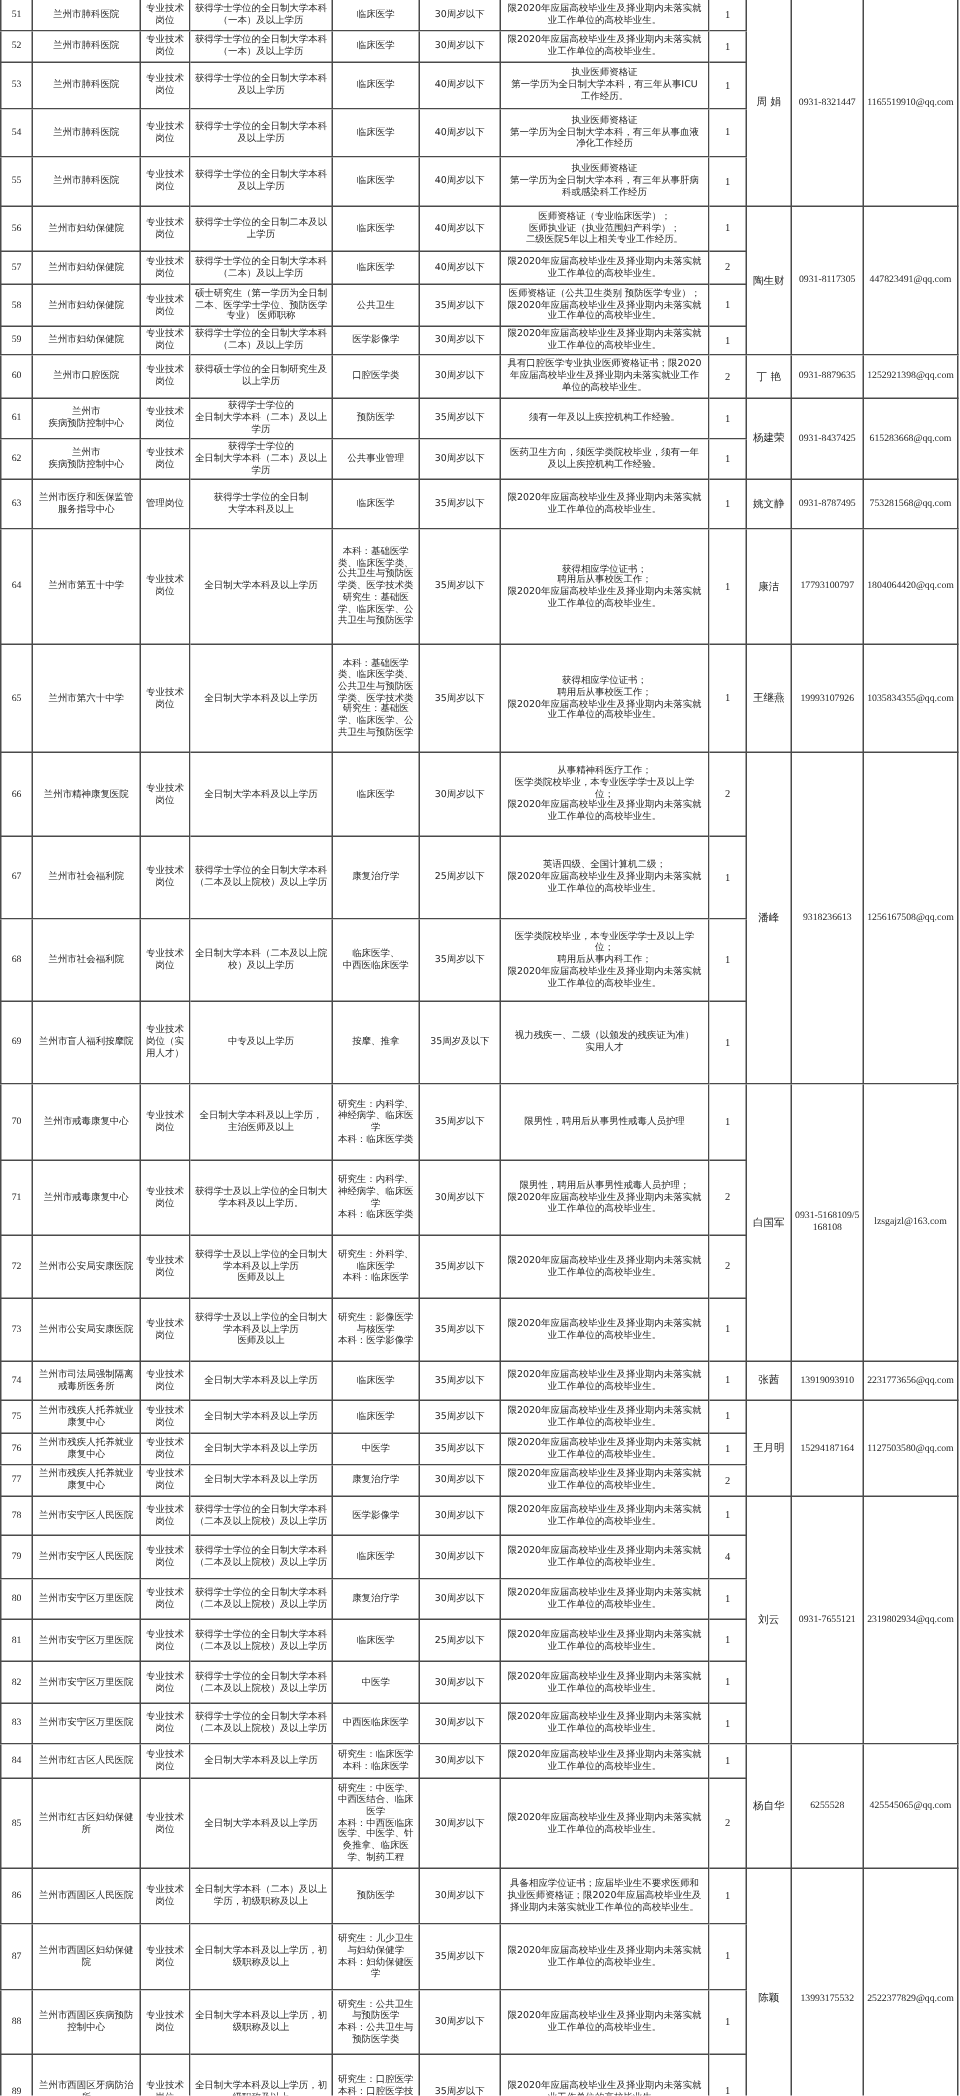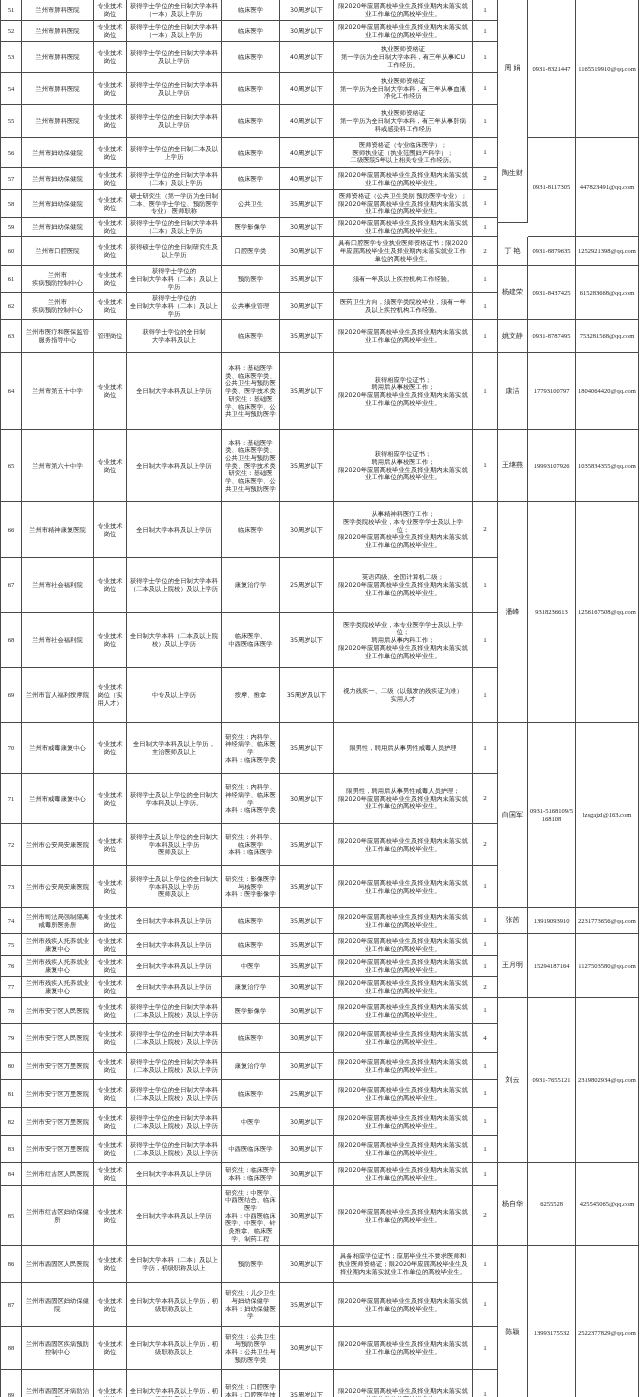--- a/index.html
+++ b/index.html
@@ -455,21 +455,21 @@
       <div class="cell c5" style="left: 280px; top: 1370px; width: 54px; height: 50px;"><span>35周岁以下</span></div>
       <div class="cell c6" style="left: 334px; top: 1370px; width: 139px; height: 50px;"><span>限2020年应届高校毕业生及择业期内未落实就业工作单位的高校毕业生。</span></div>
       <div class="cell c7" style="left: 473px; top: 1370px; width: 25px; height: 50px;"><span>1</span></div>
     </div>
     <div class="row">
       <div class="cell contact-name" style="left: 498px; top: 0px; width: 30px; height: 138px;"><span>周 娟</span></div>
       <div class="cell contact-phone" style="left: 528px; top: 0px; width: 48px; height: 138px;"><span>0931-8321447</span></div>
       <div class="cell contact-email" style="left: 576px; top: 0px; width: 63px; height: 138px;"><span>1165519910@qq.com</span></div>
     </div>
     <div class="row">
-      <div class="cell contact-name" style="left: 498px; top: 124px; width: 30px; height: 99px;"><span>陶生财</span></div>
+      <div class="cell contact-name" style="left: 498px; top: 138px; width: 30px; height: 99px;"><span>陶生财</span></div>
       <div class="cell contact-phone" style="left: 528px; top: 138px; width: 48px; height: 99px;"><span>0931-8117305</span></div>
       <div class="cell contact-email" style="left: 576px; top: 138px; width: 63px; height: 99px;"><span>447823491@qq.com</span></div>
     </div>
     <div class="row">
       <div class="cell contact-name" style="left: 498px; top: 237px; width: 30px; height: 29px;"><span>丁 艳</span></div>
       <div class="cell contact-phone" style="left: 528px; top: 237px; width: 48px; height: 29px;"><span>0931-8879635</span></div>
       <div class="cell contact-email" style="left: 576px; top: 237px; width: 63px; height: 29px;"><span>1252921398@qq.com</span></div>
     </div>
     <div class="row">
       <div class="cell contact-name" style="left: 498px; top: 266px; width: 30px; height: 54px;"><span>杨建荣</span></div>

